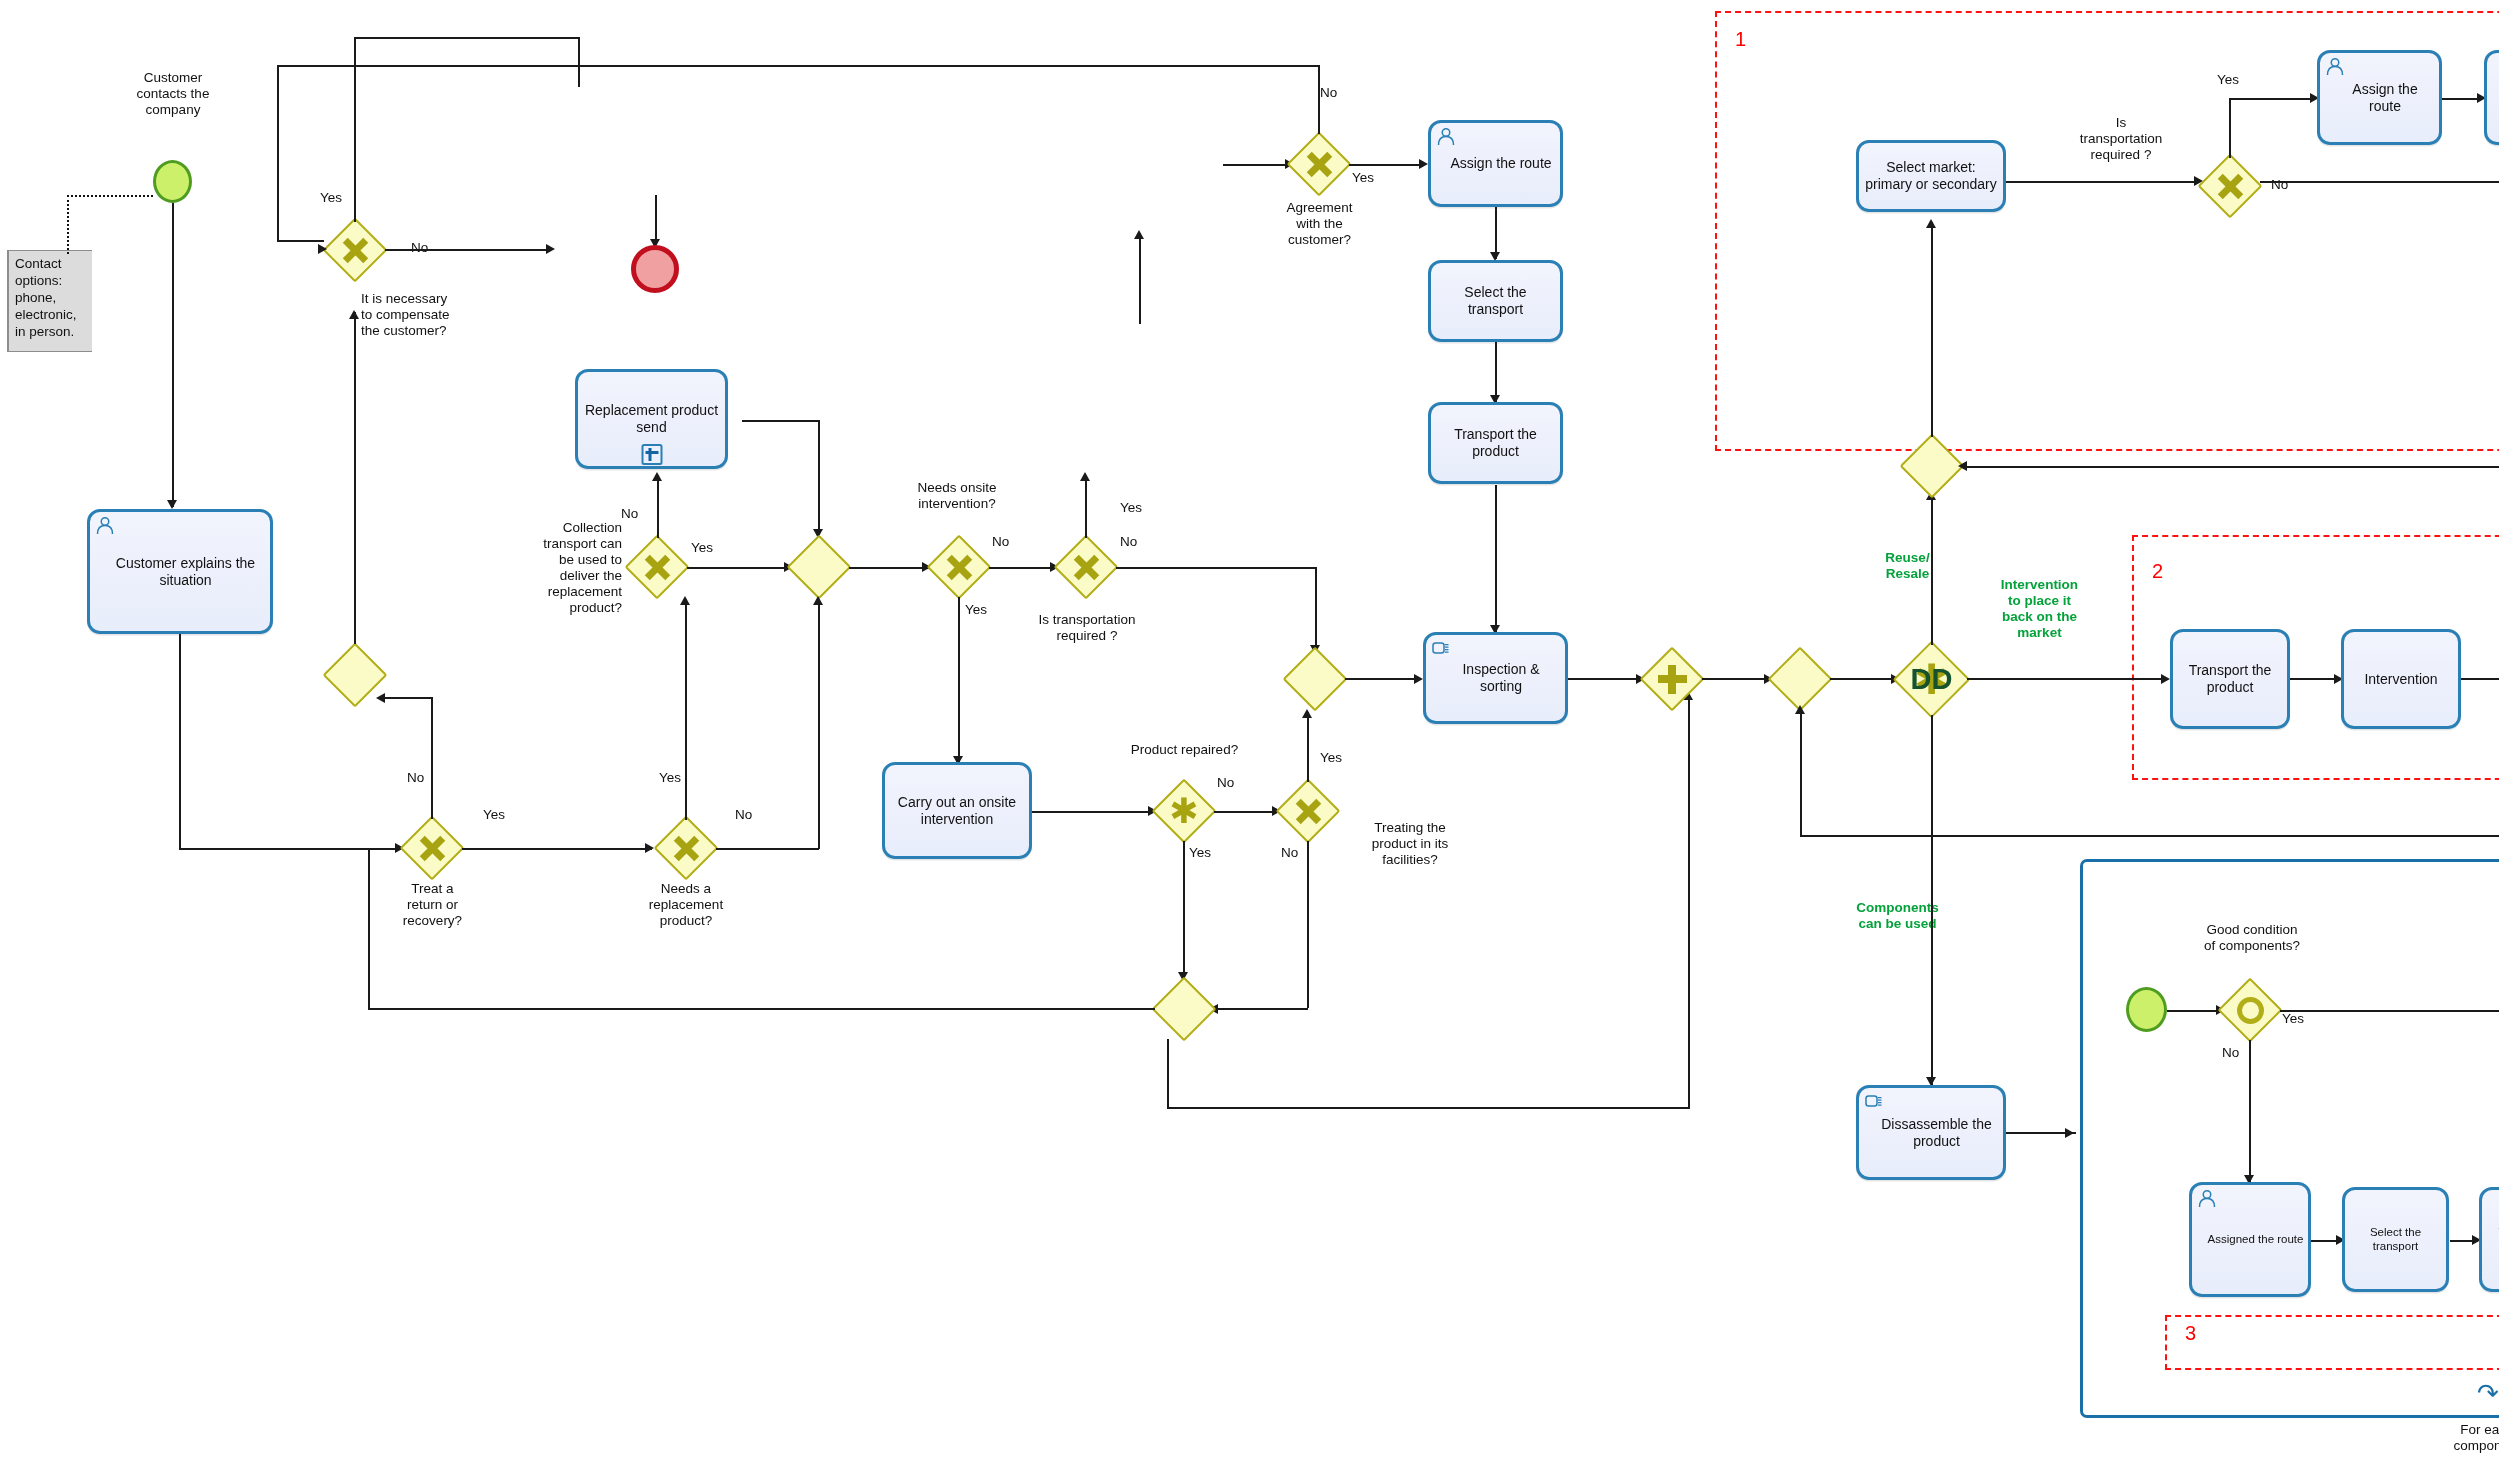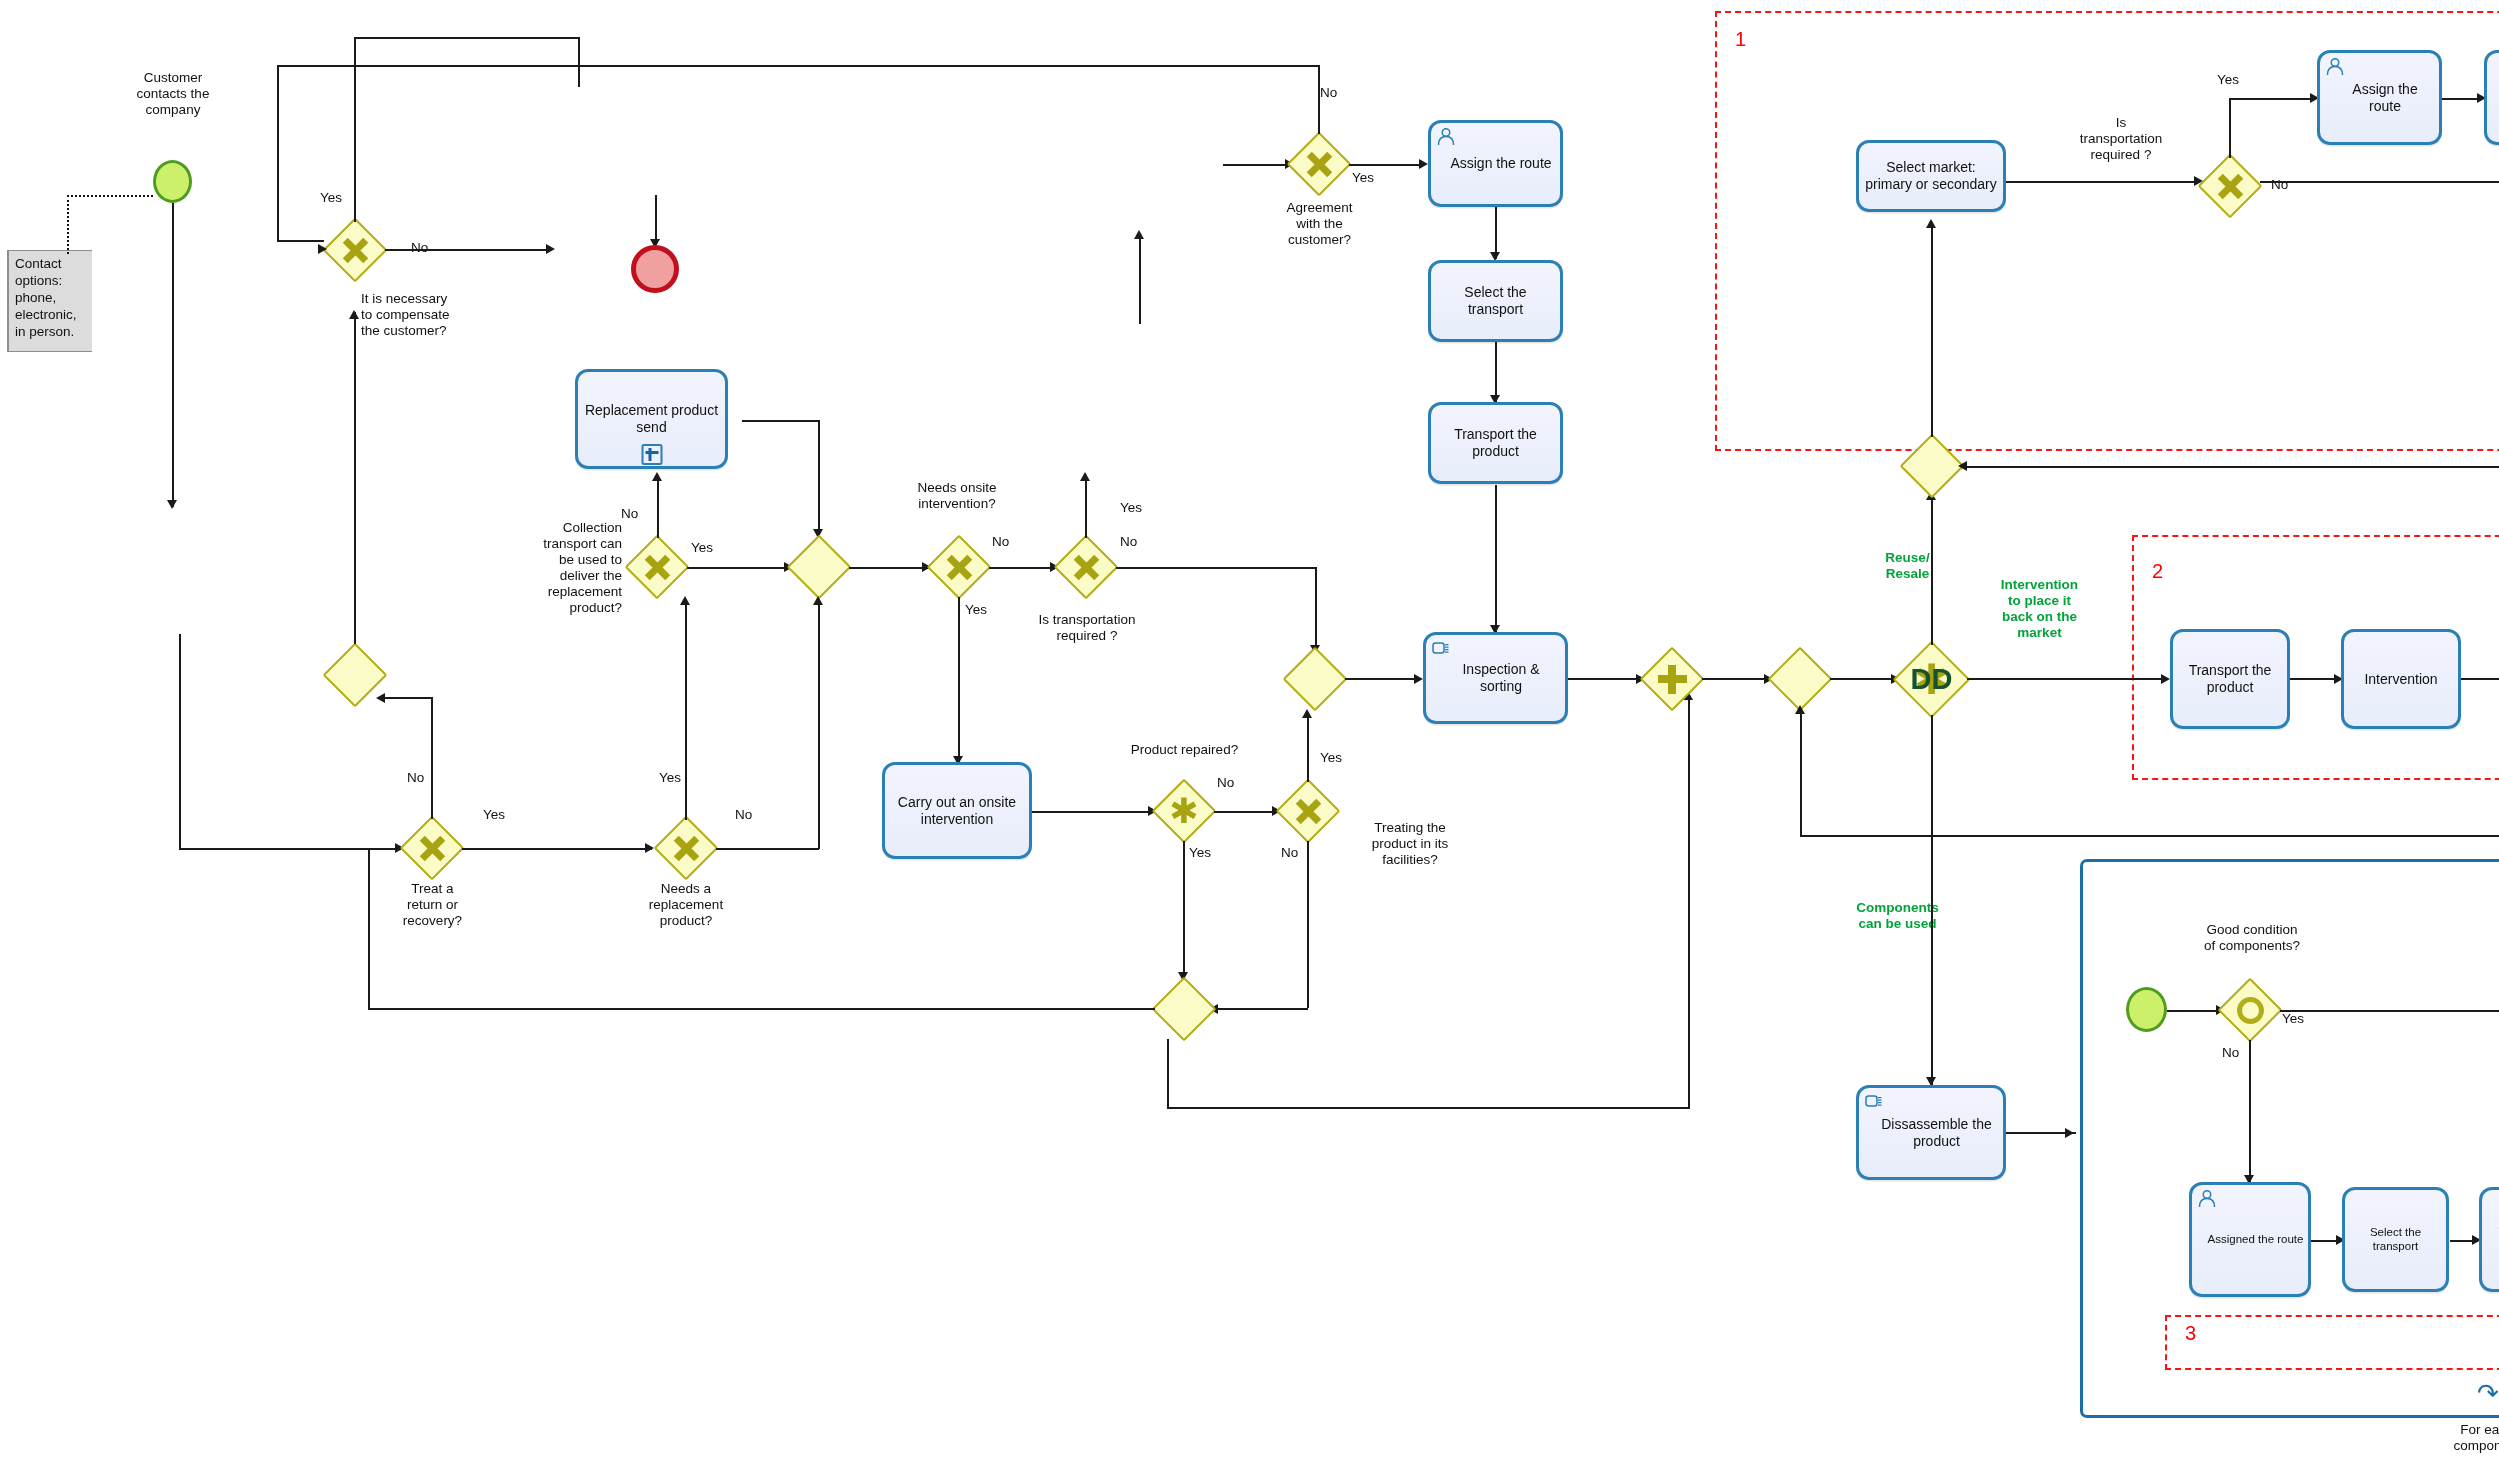--- a/index.html
+++ b/index.html
@@ -148,20 +148,31 @@
 phone,
 electronic,
 in person.</div>
 
   <div class="dot v" style="left:67px;top:195px;height:59px;"></div>
   <div class="dot h" style="left:67px;top:195px;width:86px;"></div>
 
   <div class="ln v" style="left:172px;top:203px;height:304px;"></div>
   <div class="ah d" style="left:167px;top:500px;"></div>
 
+  <div class="task withicon" style="left:87px;top:509px;width:186px;height:125px;">
+    <span class="tico">
+      <svg viewBox="0 0 40 38" width="20" height="19">
+          <circle cx="20" cy="11" r="7.5" fill="none" stroke="#2a7fb5" stroke-width="3"></circle>
+          <path d="M5 36 C5 23 12 19 20 19 C28 19 35 23 35 36" fill="none" stroke="#2a7fb5" stroke-width="3"></path>
+        </svg>
+    </span>
+    <span class="lbl">Customer
+explains the
+situation</span>
+  </div>
 
   <div class="ln v" style="left:179px;top:634px;height:215px;"></div>
   <div class="ln h" style="left:179px;top:848px;width:222px;"></div>
   <div class="ah r" style="left:395px;top:843px;"></div>
 
   <div class="gwwrap" style="left:325px;top:645px;width:60px;height:60px;">
     <div class="gw" style="left:7px;top:7px;width:46px;height:46px;"></div>
   </div>
 
   <div class="ln v" style="left:354px;top:312px;height:332px;"></div>

